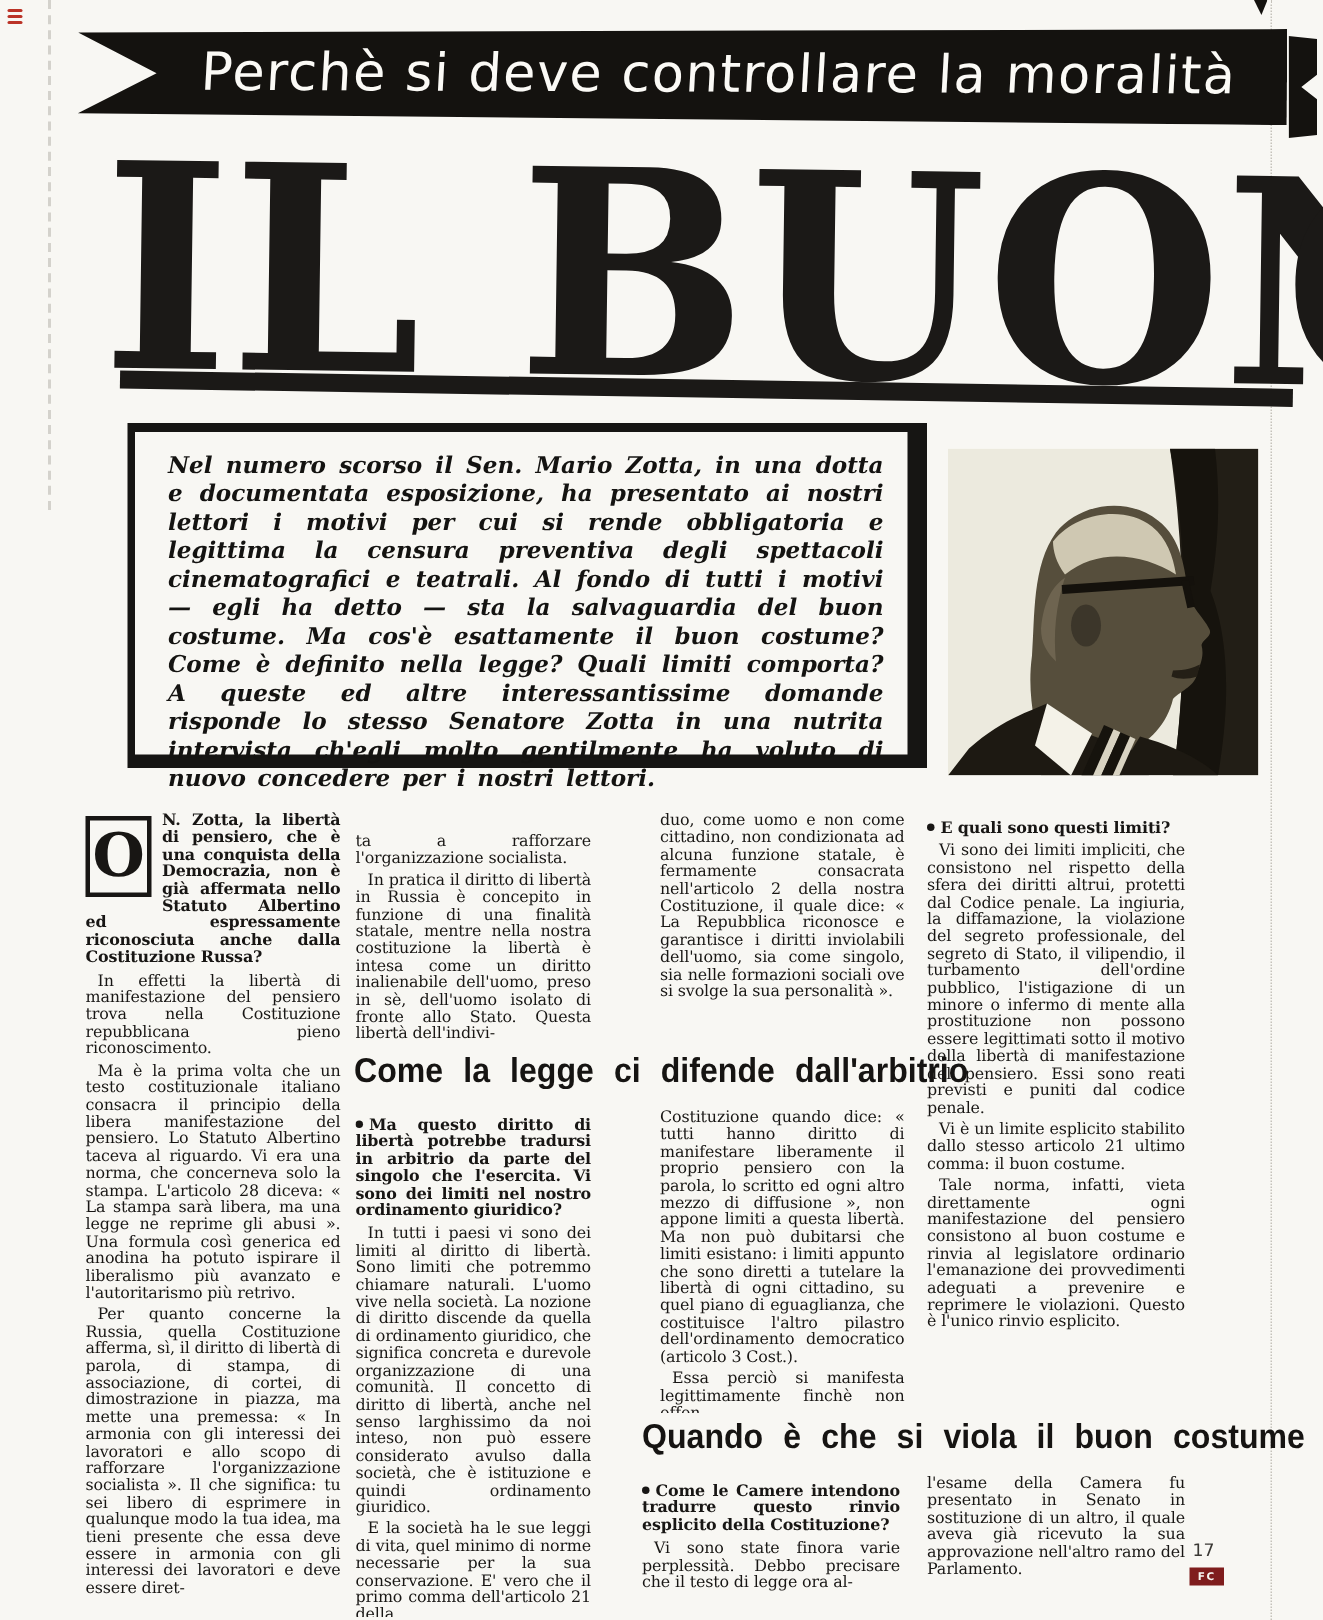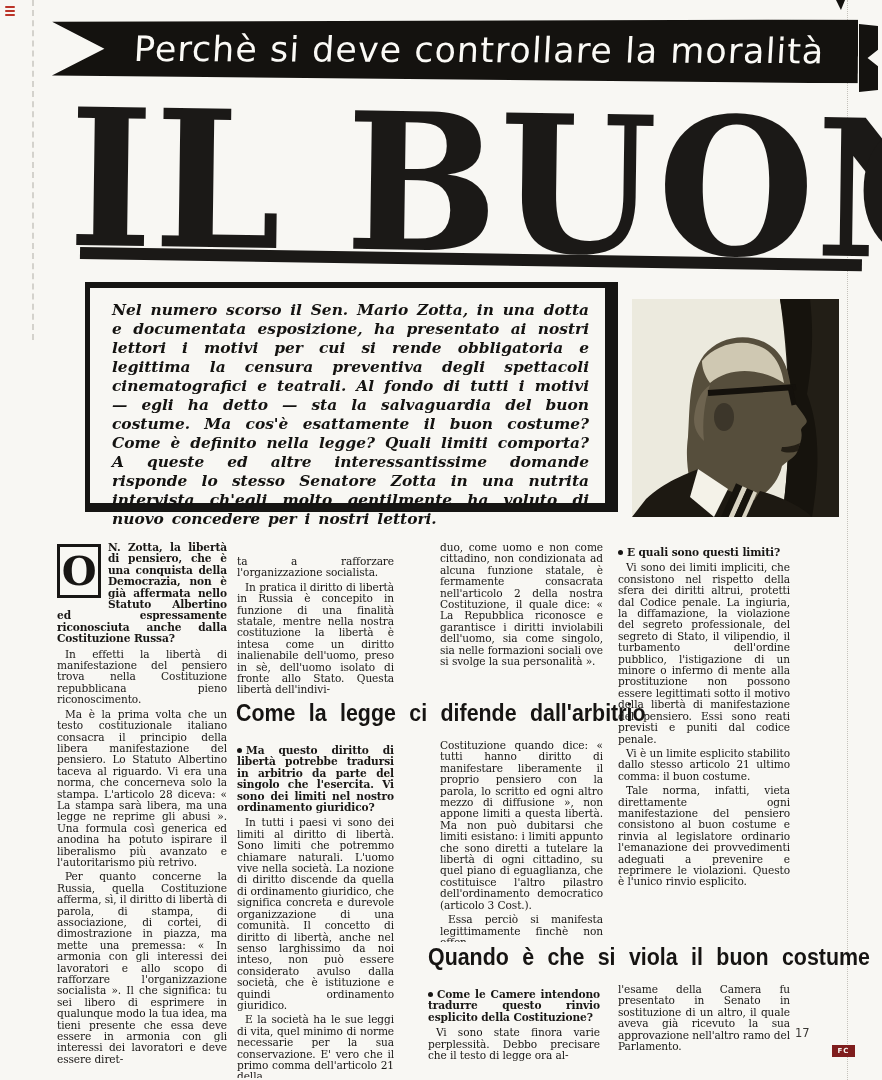--- a/index.html
+++ b/index.html
@@ -85,21 +85,21 @@
   .sec-head{
     position:absolute;font-family:"Liberation Sans","DejaVu Sans",sans-serif;font-weight:bold;
     font-size:23px;line-height:1;color:#161412;white-space:nowrap;
     transform:scaleX(.93);transform-origin:left center;word-spacing:8px;letter-spacing:0;
   }
   .sec-head-1{left:236px;top:702px;}
   .sec-head-2{left:428px;top:946px;}
   
   .page-num{position:absolute;left:795px;top:1026px;font-family:"DejaVu Sans",sans-serif;font-size:11.5px;color:#3a3834;}
   .badge{
-    position:absolute;left:832px;top:1045px;width:23px;height:12px;background:#7f1d1d;
+    position:absolute;left:793px;top:1045px;width:23px;height:12px;background:#7f1d1d;
     color:#f6f5f1;font-family:"DejaVu Sans",sans-serif;font-weight:bold;font-size:7px;
     display:flex;align-items:center;justify-content:center;letter-spacing:1px;
   }
 </style>
 </head>
 <body>
 
 <div class="canvas">
 
   <div class="edge-line-left"></div>

